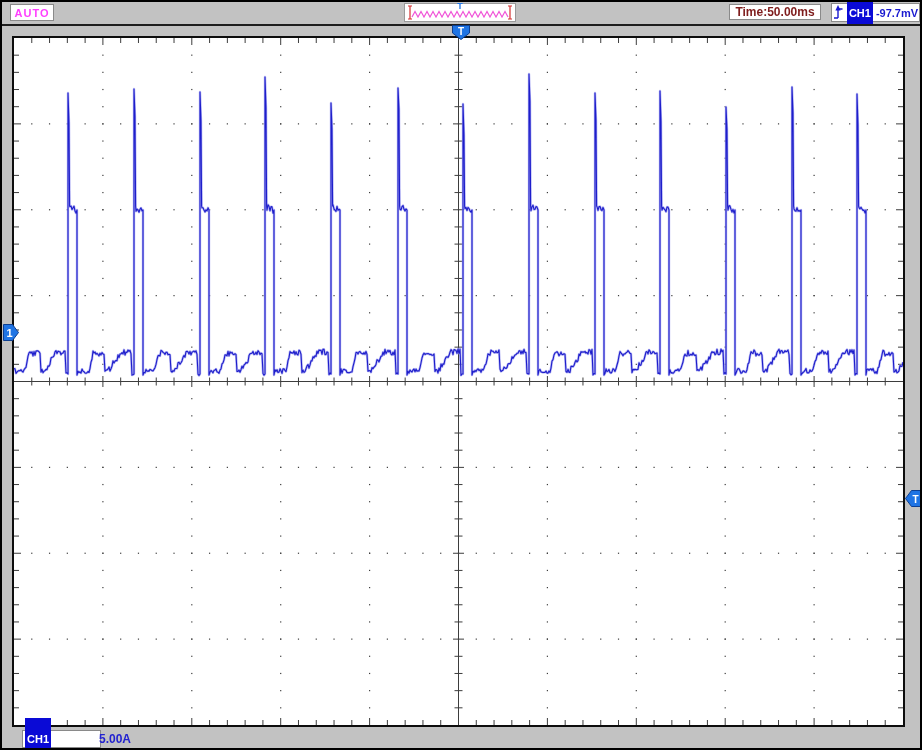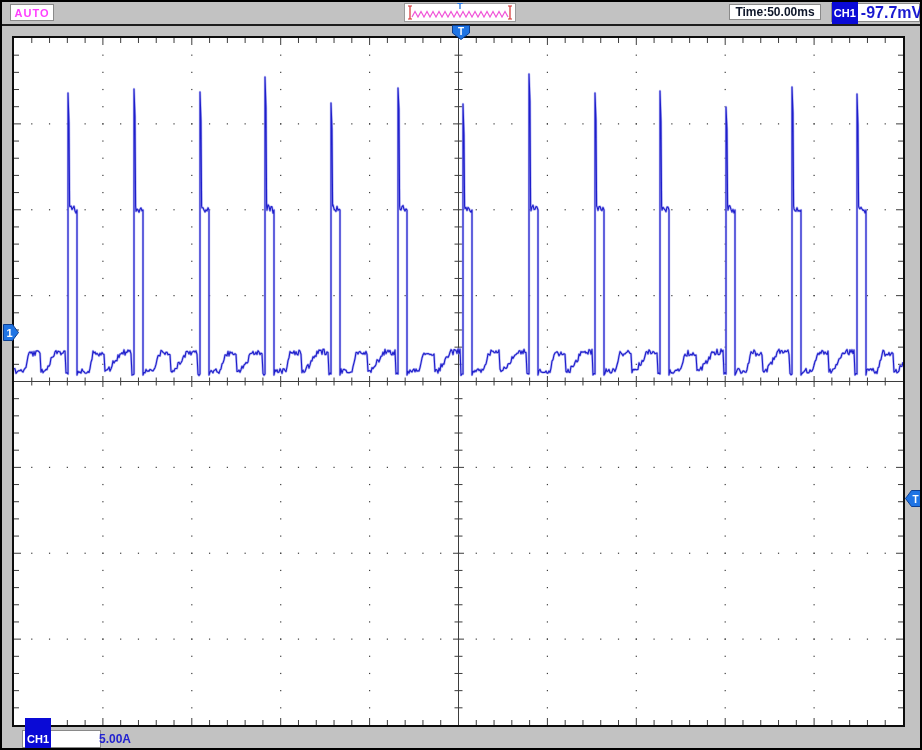--- a/index.html
+++ b/index.html
@@ -7,23 +7,23 @@
          font-family:"Liberation Sans","DejaVu Sans",sans-serif;overflow:hidden;}
   
   .topbar{position:absolute;left:0;top:0;width:918px;height:22px;background:#c2c2c2;}
   .separator{position:absolute;left:0;top:22px;width:918px;height:2px;background:#1d1d1d;}
   .box{position:absolute;background:#fff;border:1px solid #8a8a8a;box-sizing:border-box;display:flex;align-items:center;justify-content:center;}
   .auto-box{left:8px;top:2px;width:44px;height:17px;}
   .auto-box span{color:#ff3fff;font-size:11px;font-weight:bold;letter-spacing:1px;}
   .preview-box{left:402px;top:1px;width:112px;height:19px;border-color:#9a9a9a;}
   .preview-t{position:absolute;top:-2px;left:50%;transform:translateX(-50%);color:#1f74e4;font-size:9px;font-weight:bold;line-height:9px;}
   .time-box{left:727px;top:2px;width:92px;height:16px;}
-  .time-box span{color:#0f172a;font-size:12px;font-weight:bold;text-align:center;}
+  .time-box span{color:#7f1d1d;font-size:12px;font-weight:bold;text-align:center;}
   .trig-box{left:829px;top:1px;width:89px;height:19px;gap:3px;}
-  .trig-level{color:#1a1ad0;font-size:16px;font-weight:bold;}
+  .trig-level{color:#1a1ad0;font-size:11px;font-weight:bold;}
   .ch-badge{background:#0a0ad6;color:#fff;font-size:11px;font-weight:bold;padding:15px 2px;line-height:12px;}
   
   .bezel{position:absolute;left:0;top:24px;width:918px;height:722px;background:#c2c2c2;}
   .display{position:absolute;left:10px;top:34px;width:889px;height:687px;border:2px solid #0d0d0d;background:#ffffff;}
   .display svg{position:absolute;left:0;top:0;}
   
   .marker{position:absolute;}
   .marker-top{left:450px;top:23px;}
   .marker-left{left:1px;top:322px;}
   .marker-right{left:903px;top:488px;}

